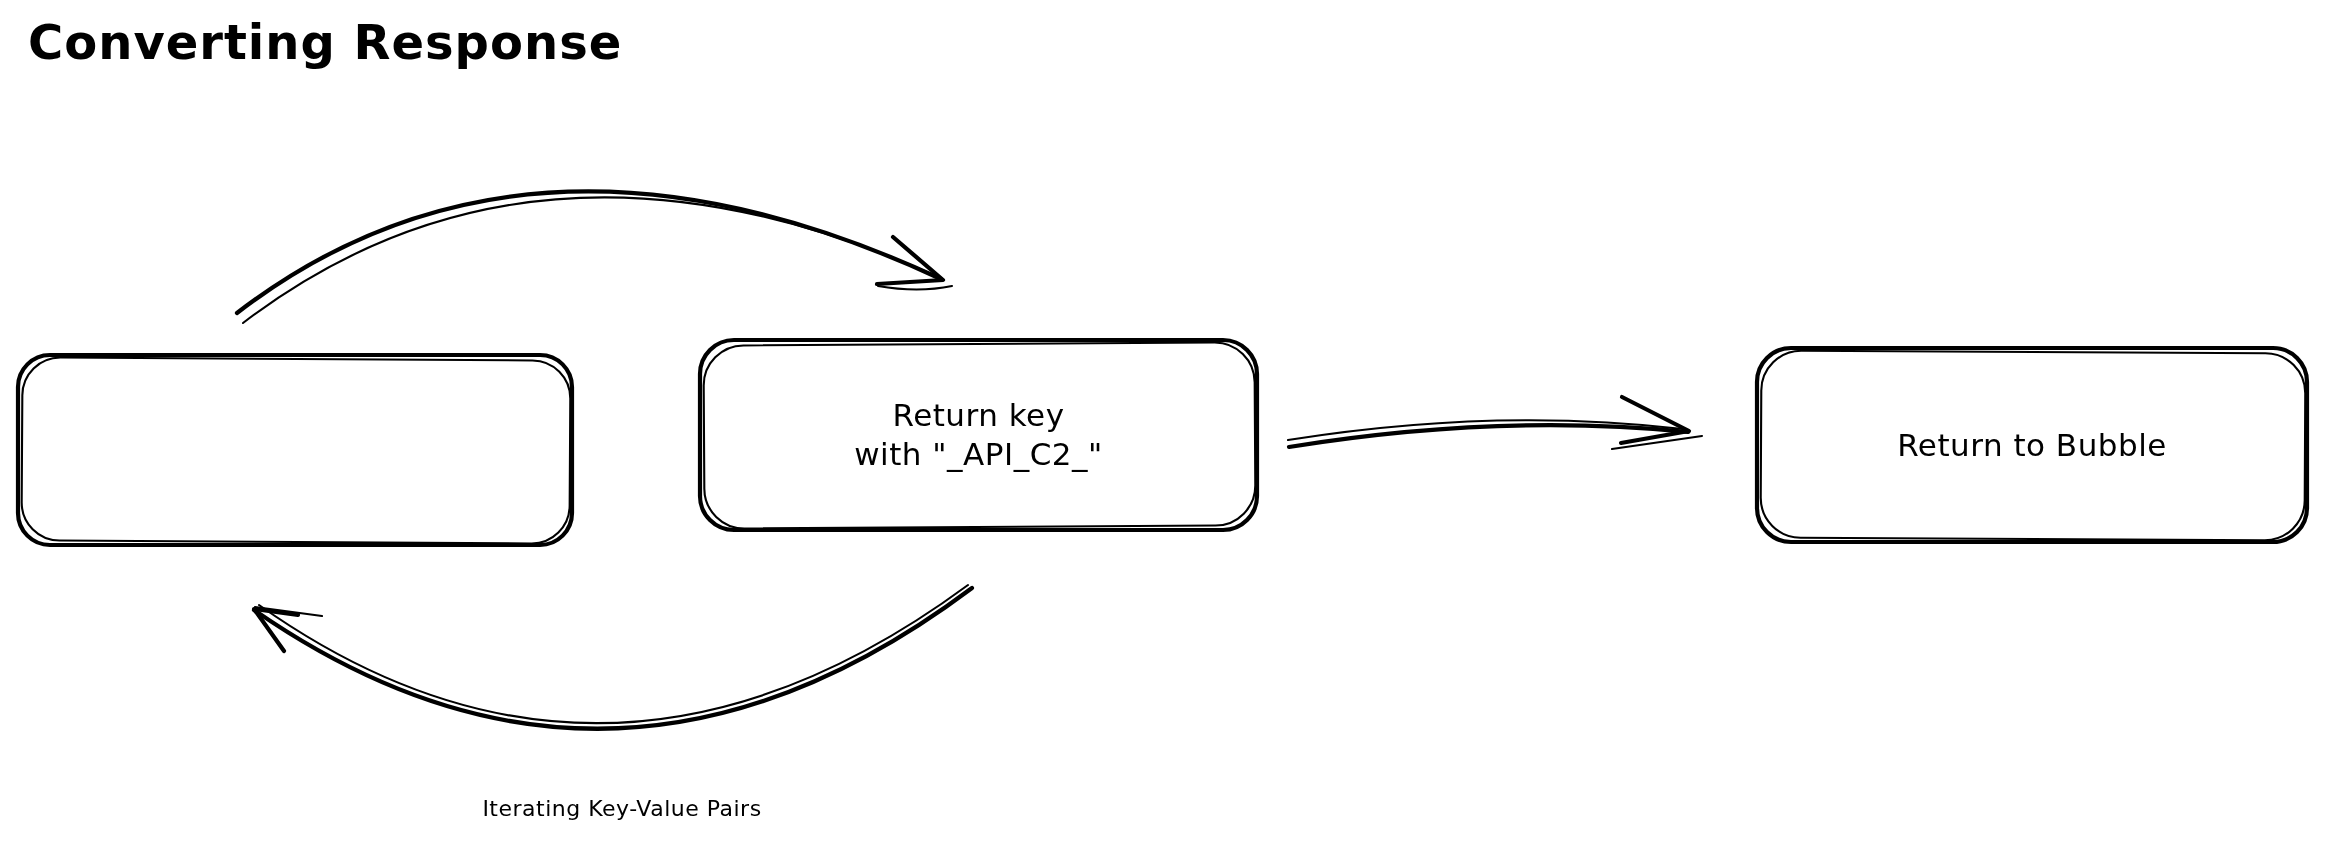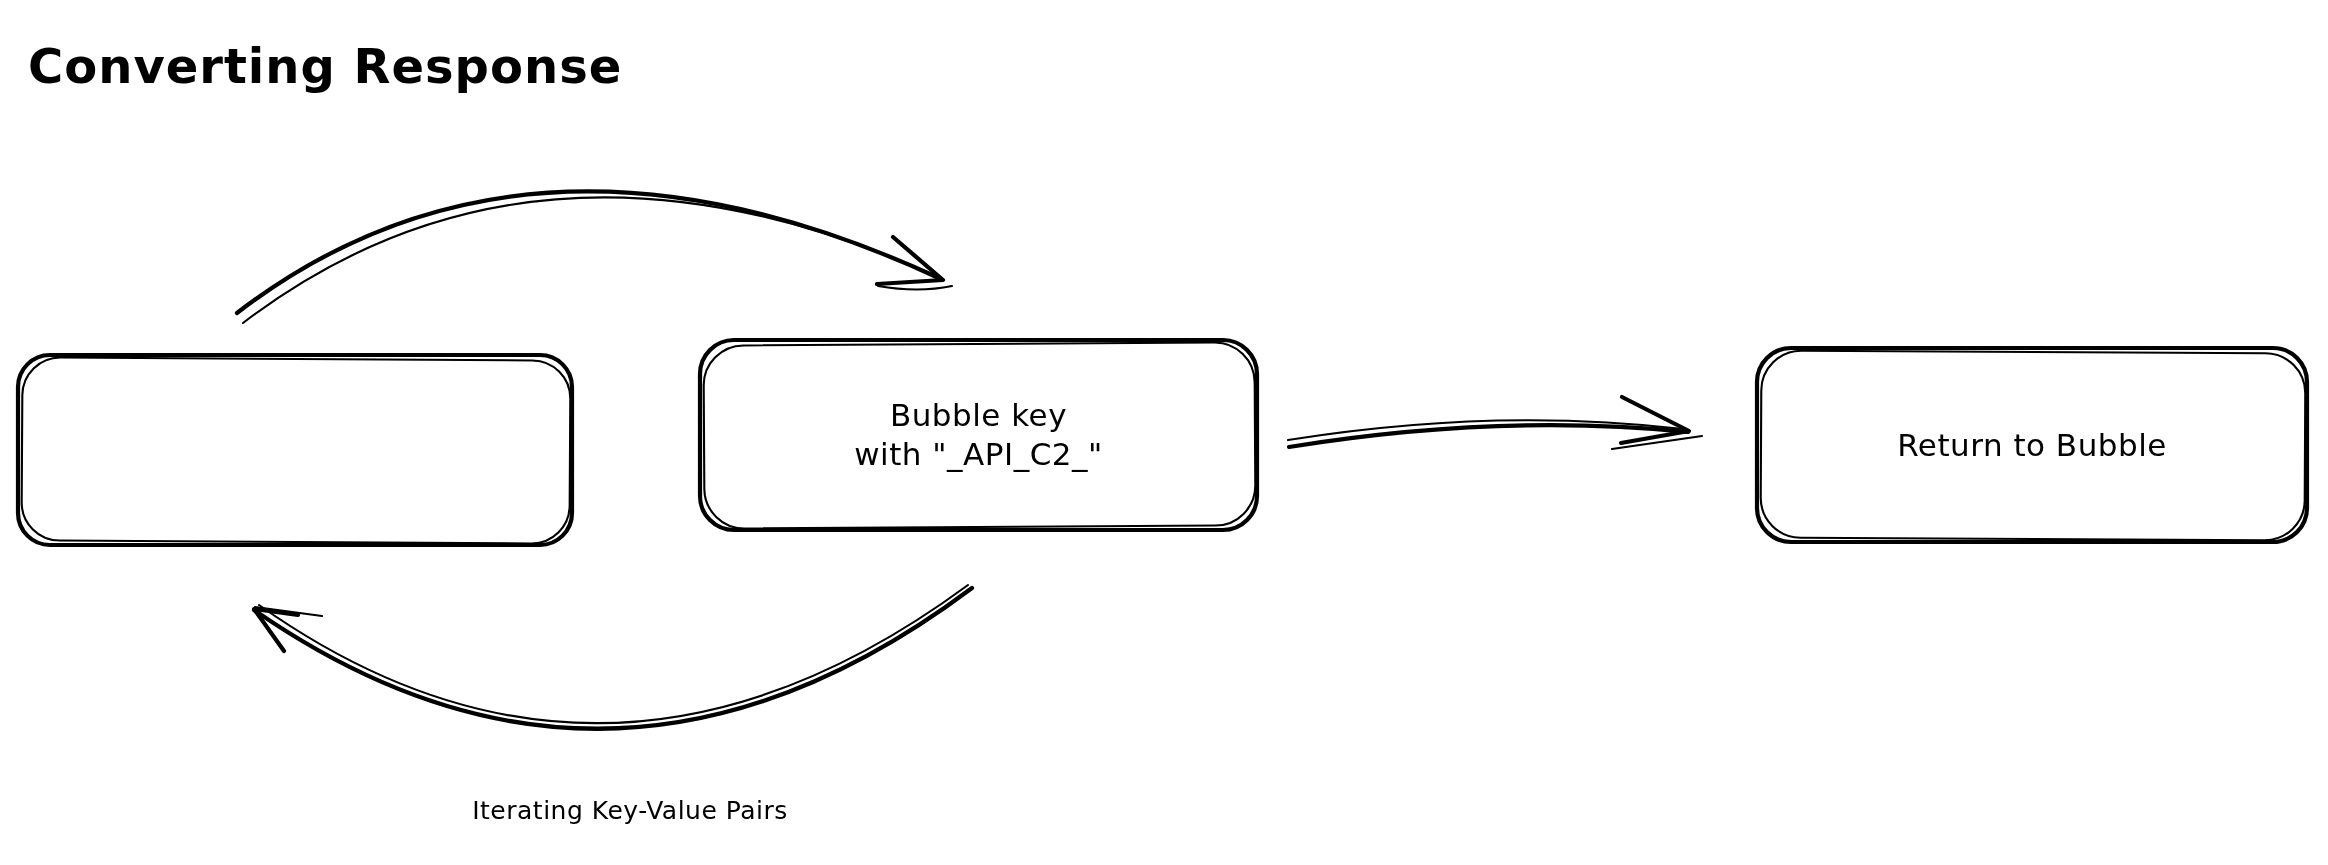--- a/index.html
+++ b/index.html
@@ -41,43 +41,42 @@
     fill: #ffffff;
   }
   .title {
     position: absolute;
     left: 28px;
     top: 14px;
     font-size: 48px;
     font-weight: bold;
     letter-spacing: 1px;
     white-space: nowrap;
-    margin-top: 24px;
   }
   .node-label {
     position: absolute;
     display: flex;
     align-items: center;
     justify-content: center;
     text-align: center;
     font-size: 31px;
     letter-spacing: 0.5px;
     line-height: 1.25;
     white-space: pre-line;
   }
   .label-smartsuite { left: 18px;   top: 355px; width: 554px; height: 190px; }
   .label-prefix     { left: 700px;  top: 340px; width: 557px; height: 190px; }
   .label-bubble     { left: 1757px; top: 348px; width: 550px; height: 194px; }
   .caption {
     position: absolute;
-    left: 380px;
+    left: 372px;
     top: 796px;
     width: 500px;
     text-align: center;
-    font-size: 25px;
+    font-size: 22px;
     letter-spacing: 0.5px;
     white-space: nowrap;
   }
 </style>
 </head>
 <body>
 
 <div class="canvas">
 
   <svg class="sketch" viewBox="0 0 2328 865" xmlns="http://www.w3.org/2000/svg">
@@ -115,20 +114,20 @@
 
     <g>
       <rect class="node-fill stroke-main" x="1757" y="348" width="550" height="194" rx="34" ry="34"></rect>
       <rect class="stroke-dup" x="1761" y="352" width="544" height="187" rx="40" ry="40" transform="rotate(0.3 2032 445)"></rect>
     </g>
   </svg>
 
   <div class="title">Converting Response</div>
 
 
-  <div class="node-label label-prefix">Bubble key
+  <div class="node-label label-prefix">Return key
 with "_API_C2_"</div>
 
   <div class="node-label label-bubble">Return to Bubble</div>
 
   <div class="caption">Iterating Key-Value Pairs</div>
 
 </div>
 
 </body></html>

